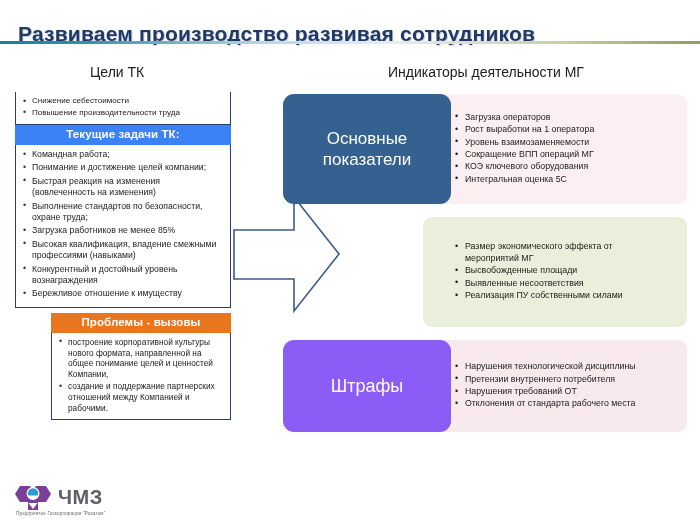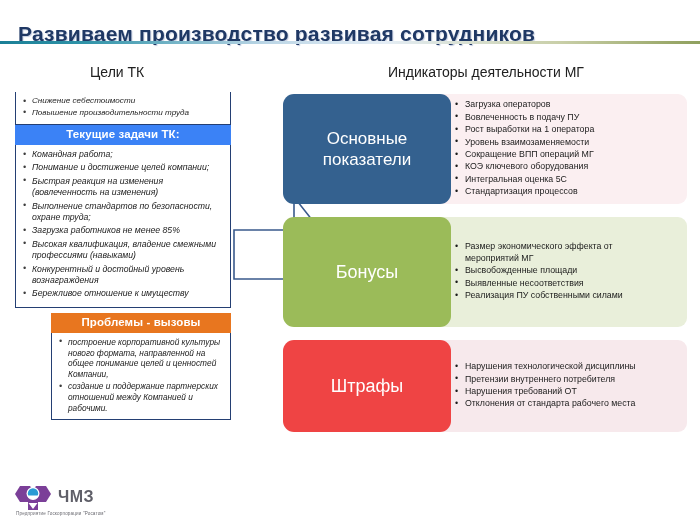--- a/index.html
+++ b/index.html
@@ -68,21 +68,20 @@
   .hdr-green  { background: #00a14b; }
   .hdr-gray   { background: #3b82f6; }
   .hdr-orange { background: #e8761f; }
 
   .block-body {
     border: 1px solid #243f73;
     border-top: none;
     background: #ffffff;
     padding: 4px 5px 5px 5px;
     box-sizing: border-box;
-    font-style: italic;
   }
   .block-body ul {
     margin: 0;
     padding: 0;
     list-style: none;
   }
   .block-body li {
     position: relative;
     padding-left: 11px;
     margin: 0 0 1px 0;
@@ -183,38 +182,38 @@
   #row-main     { height: 110px; }
   #row-bonus    { height: 110px; }
   #row-penalty  { height: 92px;  margin-bottom: 0; }
 
   #panel-main    { background: #fbeff1; }
   #panel-bonus   { background: #e9efda; }
   #panel-penalty { background: #f7e9ec; }
 
   #label-main    { background: #34618f; }
   #label-bonus   { background: #9bbb59; }
-  #label-penalty { background: #ef4444; }
+  #label-penalty { background: #8b5cf6; }
 
   #label-penalty, #label-bonus { font-size: 18px; }
 
   
   #logo {
     position: absolute;
     left: 14px;
     top: 484px;
     width: 170px;
     height: 36px;
   }
   #logo-mark { position: absolute; left: 0; top: 0; }
   #logo-text {
     position: absolute;
     left: 44px;
     top: 0px;
-    font-size: 16px;
+    font-size: 20px;
     font-weight: bold;
     color: #5f5f68;
     letter-spacing: 0.5px;
     line-height: 26px;
   }
   #logo-sub {
     position: absolute;
     left: 2px;
     top: 27px;
     font-size: 4.6px;
@@ -276,34 +275,31 @@
 </svg>
 
 <div id="right-column">
 
   <div class="ind-row" id="row-main">
     <div class="ind-panel" id="panel-main"></div>
     <div class="ind-label" id="label-main">Основные показатели</div>
     <div class="ind-list">
       <ul>
         <li>Загрузка операторов</li>
-        <li>Вовлеченность в подачу ПУ</li>
         <li>Рост выработки на 1 оператора</li>
         <li>Уровень взаимозаменяемости</li>
         <li>Сокращение ВПП операций МГ</li>
         <li>КОЭ ключевого оборудования</li>
         <li>Интегральная оценка 5С</li>
-        <li>Стандартизация процессов</li>
       </ul>
     </div>
   </div>
 
   <div class="ind-row" id="row-bonus">
     <div class="ind-panel" id="panel-bonus"></div>
-    <div class="ind-label" id="label-bonus">Бонусы</div>
     <div class="ind-list">
       <ul>
         <li>Размер экономического эффекта от мероприятий МГ</li>
         <li>Высвобожденные площади</li>
         <li>Выявленные несоответствия</li>
         <li>Реализация ПУ собственными силами</li>
       </ul>
     </div>
   </div>
 

